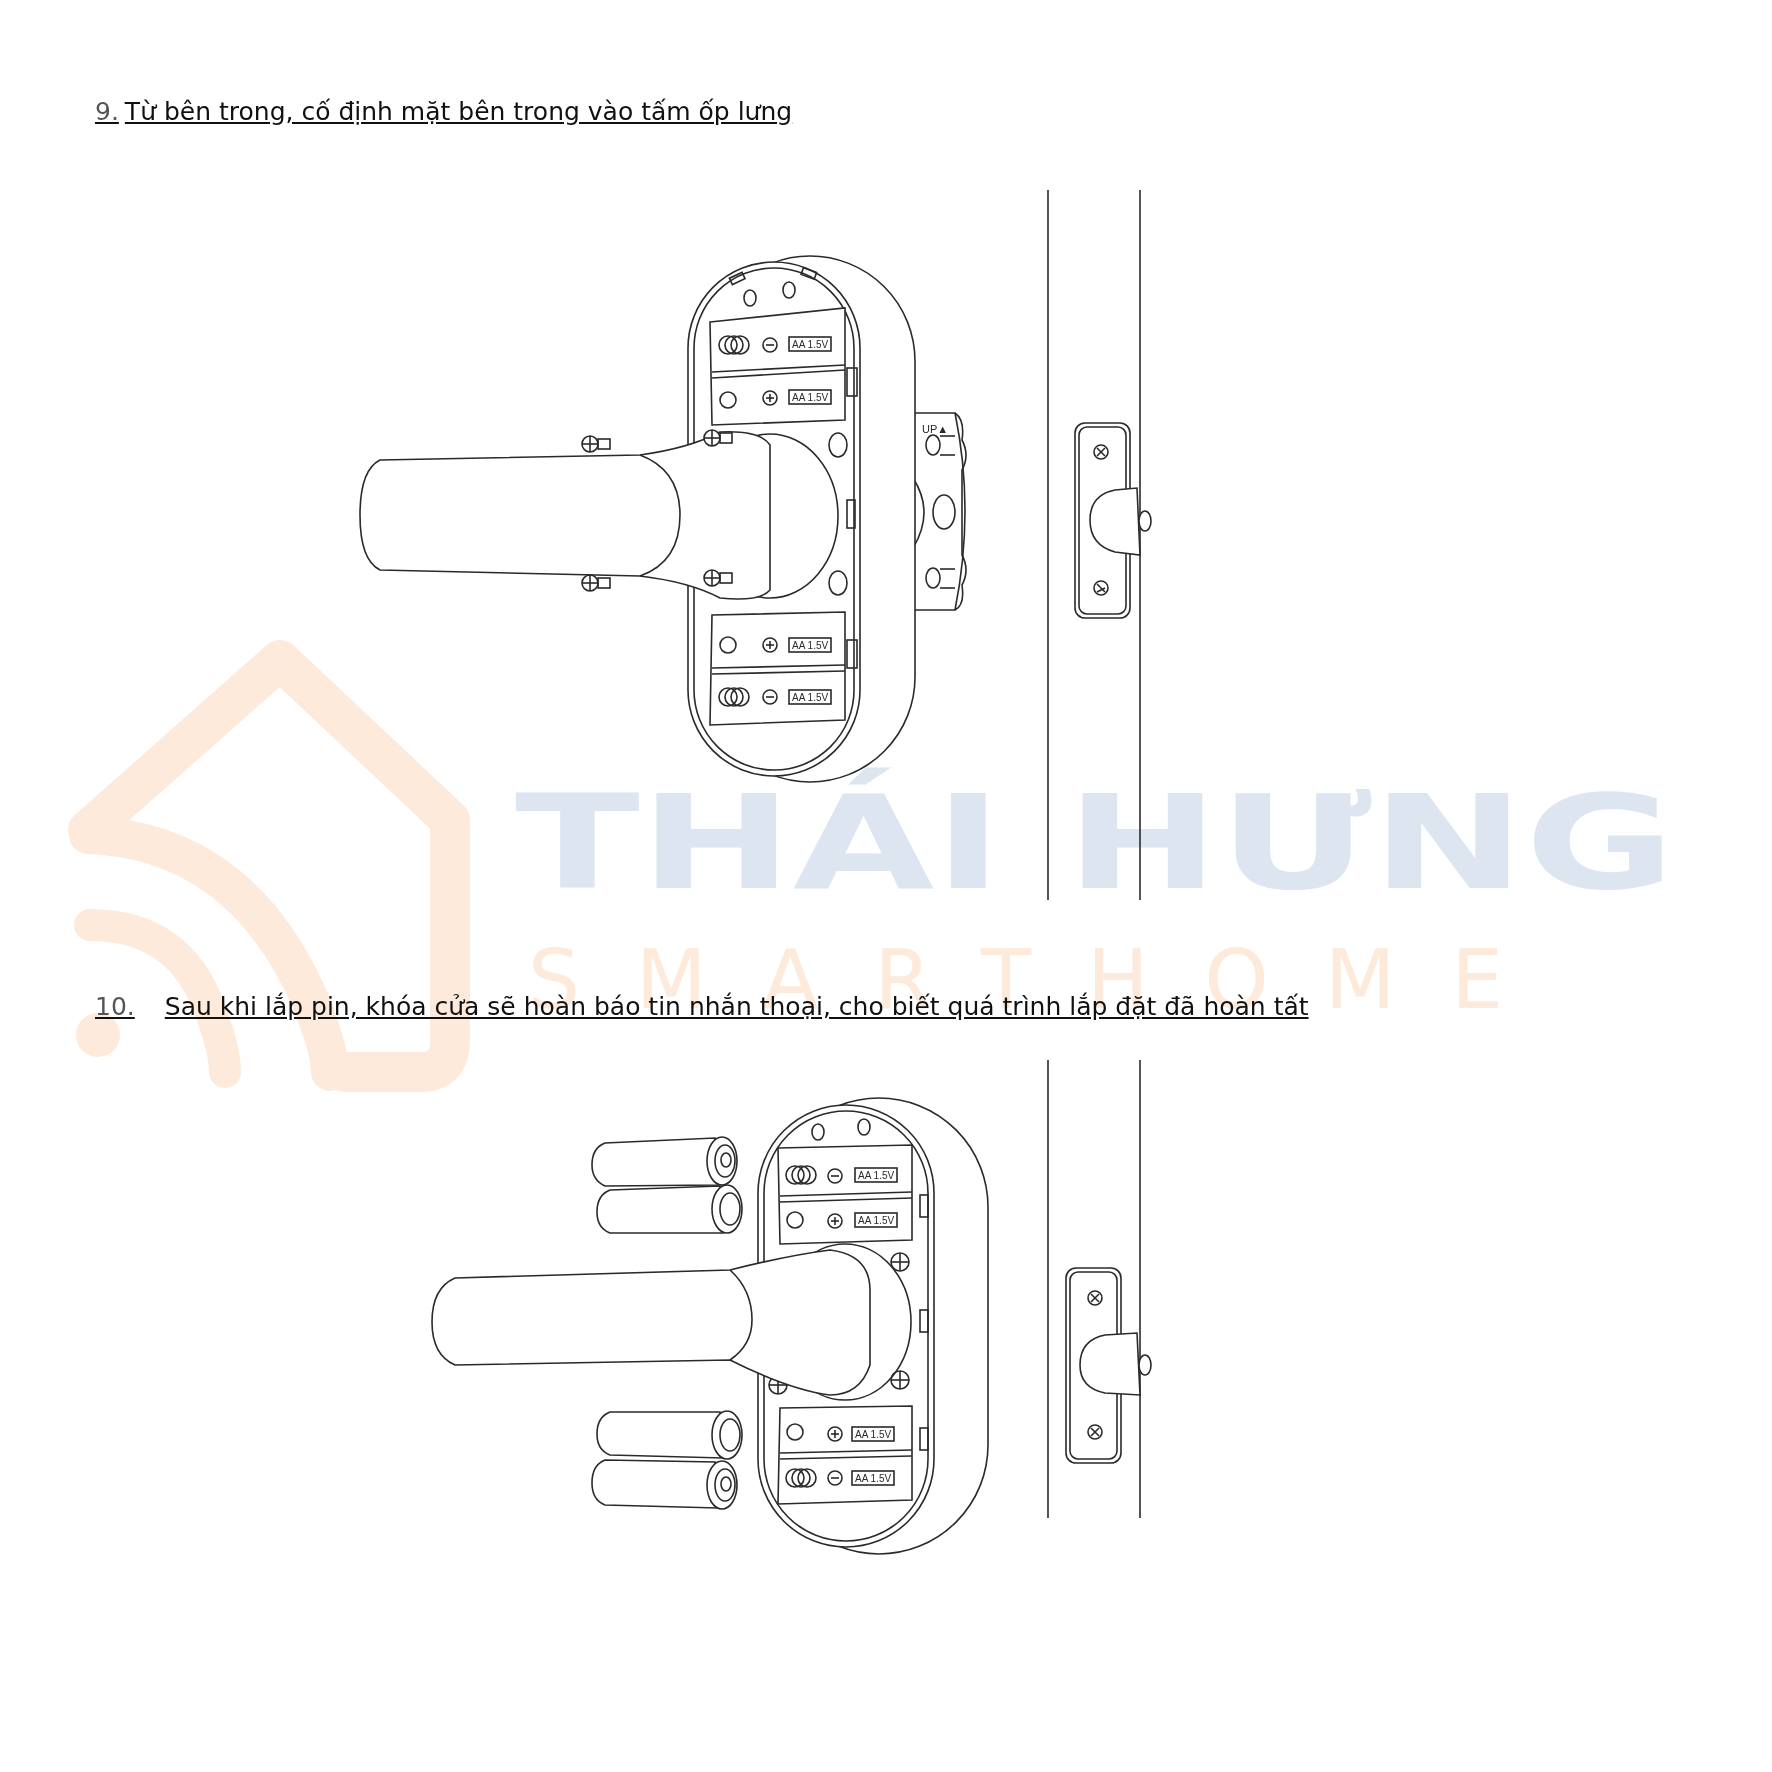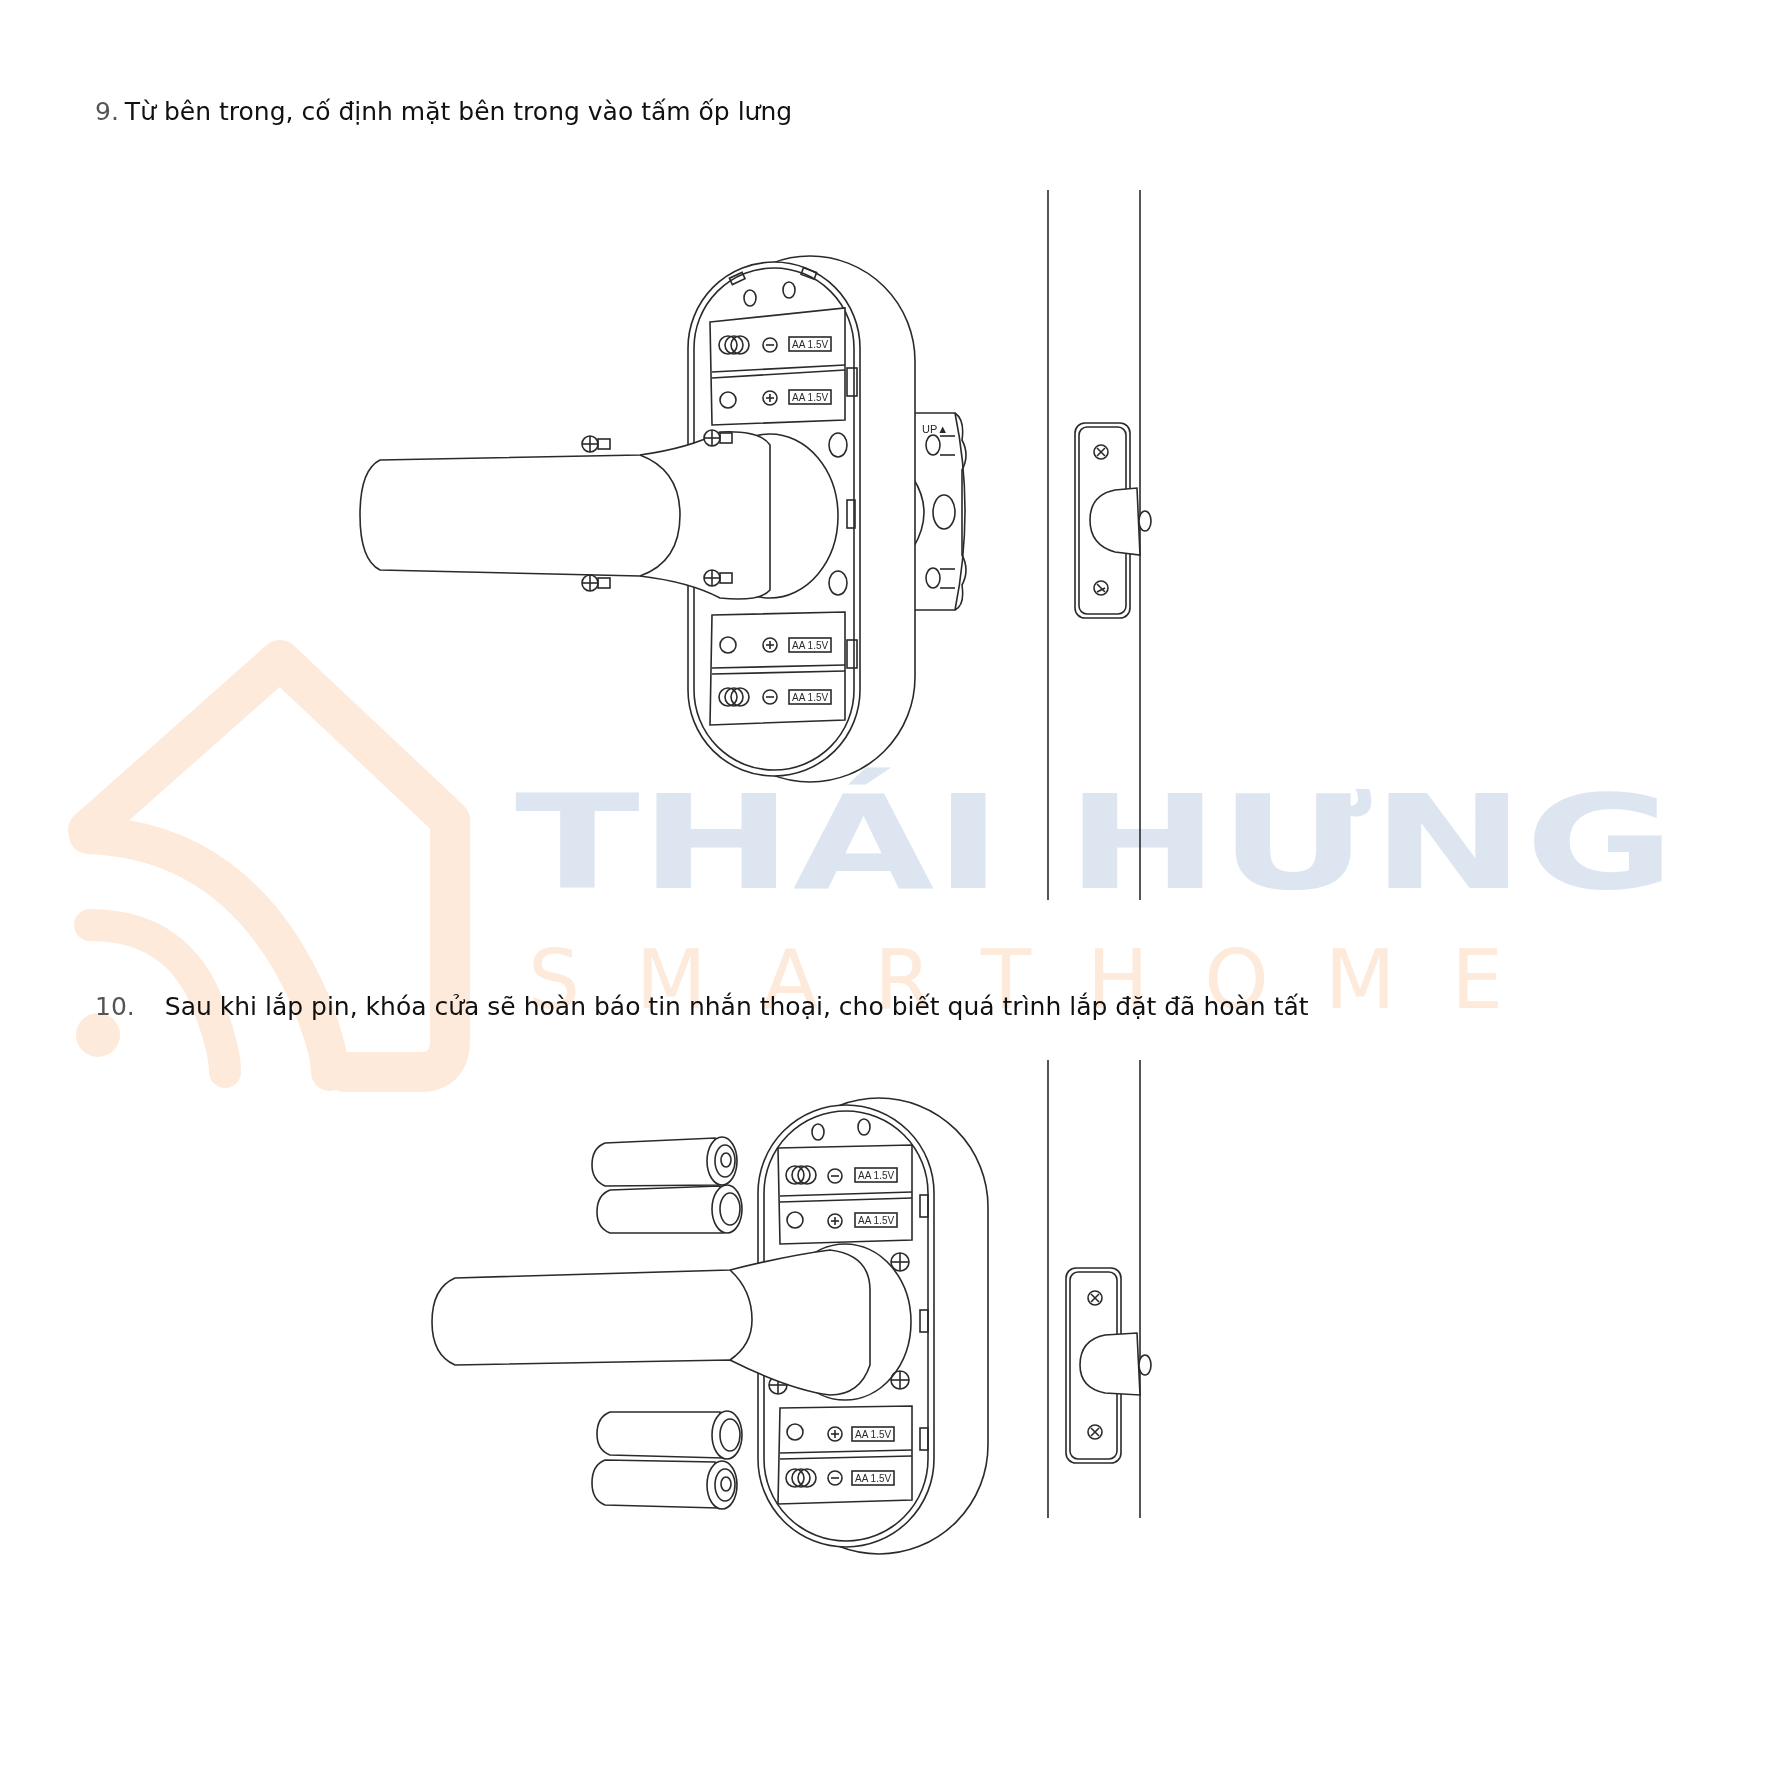--- a/index.html
+++ b/index.html
@@ -1,19 +1,19 @@
 <!DOCTYPE html>
 <html><head>
 <meta charset="utf-8">
 <style>
   html, body { margin:0; padding:0; background:#ffffff; }
   body { width:1772px; height:1772px; position:relative; overflow:hidden;
          font-family:"DejaVu Sans", "Liberation Sans", sans-serif; }
   .watermark { position:absolute; left:0; top:0; width:1772px; height:1772px; pointer-events:none; }
-  .step { position:absolute; font-size:25px; color:#111; white-space:nowrap; line-height:1; }
+  .step { position:absolute; font-size:25px; color:#111; white-space:nowrap; line-height:1;text-decoration:underline; }
   .step .num { color:#555; }
   .step-9 { left:95px; top:99px; }
   .step-10 { left:95px; top:994px; }
   .step-10 .num { margin-right:30px; }
   .step-9 .num { margin-right:6px; }
   .figure { position:absolute; left:0; width:1772px; }
   svg text { font-family:"Liberation Sans", sans-serif; }
   .wm-text { font-family:"DejaVu Sans", sans-serif; font-weight:bold; }
   .wm-sub { font-family:"DejaVu Sans", sans-serif; }
 </style>

